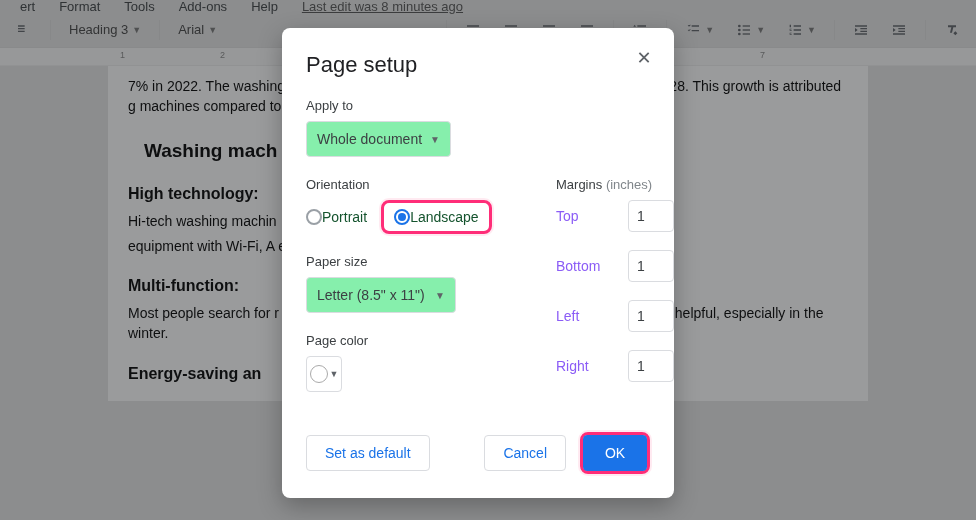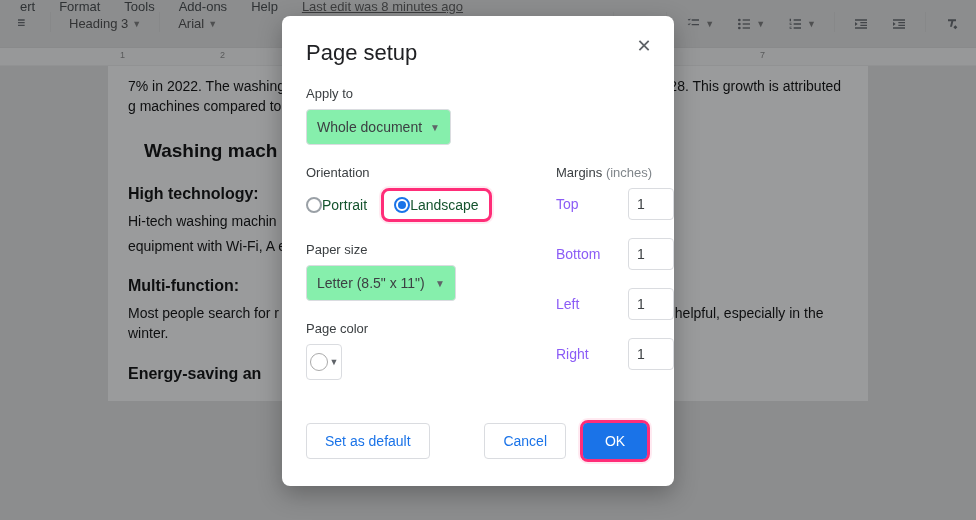--- a/index.html
+++ b/index.html
@@ -11,21 +11,21 @@
     position: absolute; inset: 0; background: #e5e5e5;
   }
   .menubar {
     display: flex; align-items: center; gap: 24px;
     font-size: 13px; color: #3c4043; padding: 2px 20px 2px 20px; height: 12px;
   }
   .menubar span { color: #3c4043; }
   .menubar .lastedit { text-decoration: underline; color: #555; }
 
   .toolbar {
-    display: flex; align-items: flex-start; gap: 6px;
+    display: flex; align-items: center; gap: 6px;
     height: 36px; padding: 0 8px; border-bottom: 1px solid #e0e0e0;
     font-size: 13px; color: #444;
   }
   .tb-btn {
     display: inline-flex; align-items: center; gap: 4px;
     padding: 4px 8px; border-radius: 2px; color: #444;
   }
   .tb-sep { width: 1px; height: 20px; background: #ddd; margin: 0 4px; }
   .caret { font-size: 9px; color: #777; }
 
@@ -47,21 +47,21 @@
   .page p  { margin-bottom: 4px; }
 
   
   .scrim {
     position: absolute; inset: 0;
     background: rgba(32,33,36,.45);
   }
 
   
   .dialog {
-    position: absolute; left: 282px; top: 16px;
+    position: absolute; left: 282px; top: 28px;
     width: 392px; background: #fff; border-radius: 8px;
     box-shadow: 0 8px 24px rgba(0,0,0,.28);
     padding: 24px 24px 24px 24px;
     font-family: "Google Sans", Arial, sans-serif;
   }
   .dlg-title { font-size: 22px; color: #202124; font-weight: 400; }
   .dlg-close {
     position: absolute; right: 18px; top: 18px;
     width: 24px; height: 24px; color: #5f6368; cursor: pointer;
     font-size: 18px; text-align: center; line-height: 24px; font-family: Arial;

